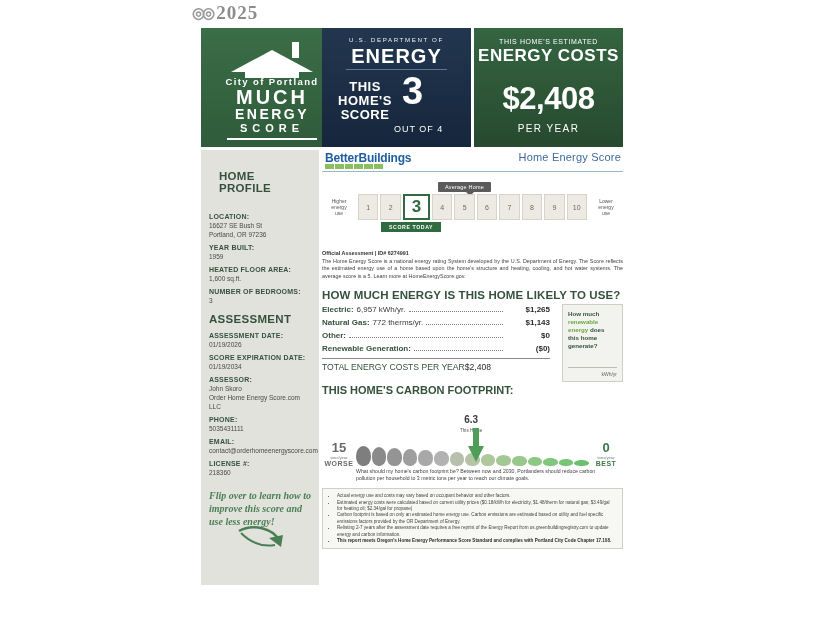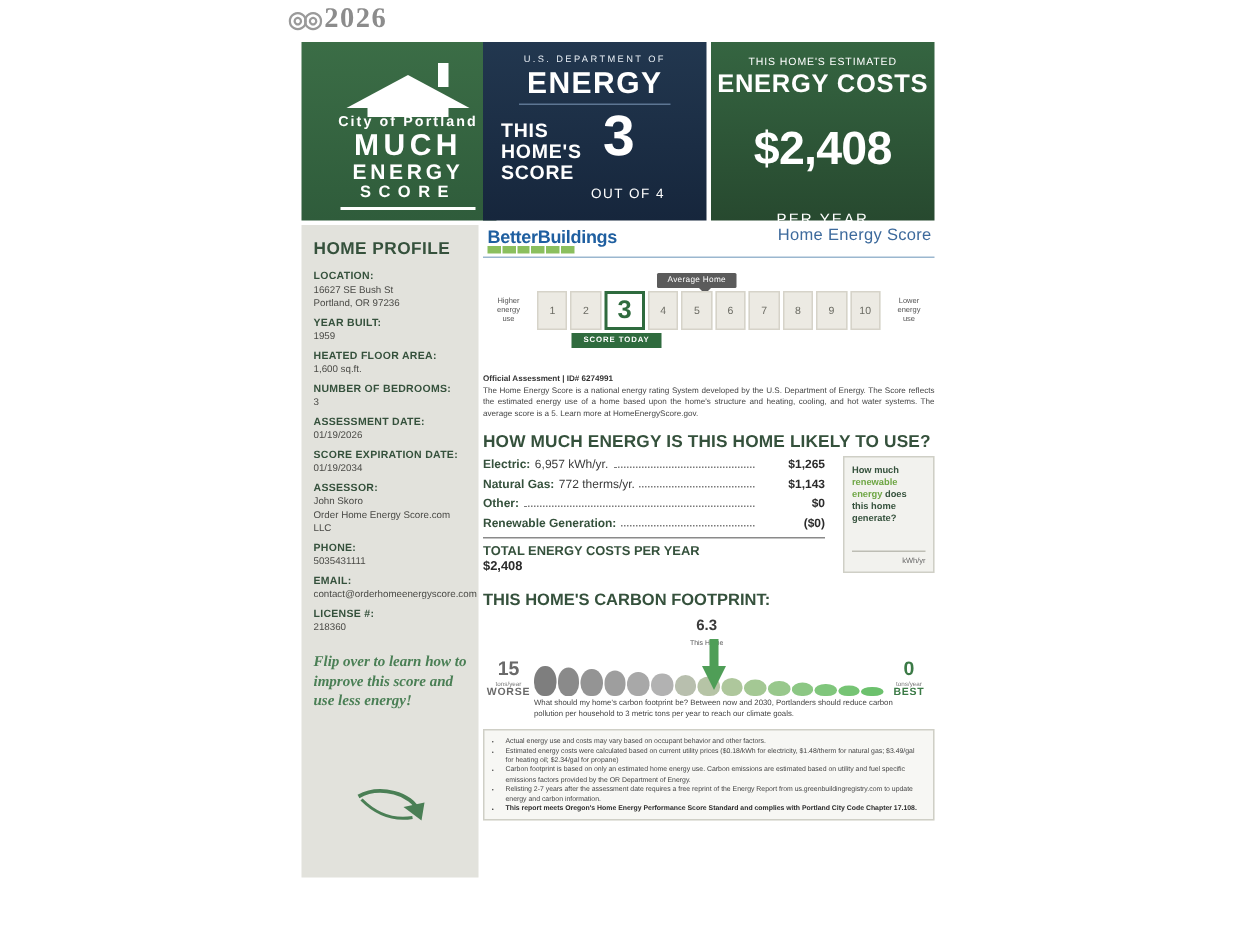--- a/index.html
+++ b/index.html
@@ -21,33 +21,33 @@
   .logo-txt1{position:absolute;left:0;right:0;top:48px;text-align:center;font-size:9.5px;letter-spacing:1.4px;font-weight:bold;}
   .logo-txt2{position:absolute;left:0;right:0;top:59px;text-align:center;font-size:20px;font-weight:bold;letter-spacing:3px;line-height:20px;}
   .logo-txt3{position:absolute;left:0;right:0;top:79px;text-align:center;font-size:14px;font-weight:bold;letter-spacing:2.5px;line-height:15px;}
   .logo-txt4{position:absolute;left:0;right:0;top:94px;text-align:center;font-size:11px;font-weight:bold;letter-spacing:5px;}
   .logo-rule{position:absolute;left:14px;right:14px;top:110px;height:2px;background:#fff;}
 
   .doe-box{left:322px;width:149px;background:#1c2f4a;background:linear-gradient(180deg,#22374f 0%,#16263c 100%);color:#fff;}
   .doe-dept{position:absolute;left:0;right:0;top:8px;text-align:center;font-size:6.2px;letter-spacing:1.6px;color:#e8eef5;}
   .doe-energy{position:absolute;left:0;right:0;top:17px;text-align:center;font-size:20px;font-weight:bold;letter-spacing:1px;font-family:"Liberation Sans",sans-serif;}
   .doe-rule{position:absolute;left:24px;right:24px;top:41px;height:1px;background:#5d7693;}
-  .doe-this{position:absolute;left:12px;top:52px;width:62px;text-align:left;font-size:13px;font-weight:bold;line-height:14px;letter-spacing:.5px;}
+  .doe-this{position:absolute;left:12px;top:52px;width:62px;text-align:center;font-size:13px;font-weight:bold;line-height:14px;letter-spacing:.5px;}
   .doe-num{position:absolute;left:80px;top:44px;font-size:38px;font-weight:bold;line-height:38px;}
   .doe-outof{position:absolute;left:72px;top:96px;font-size:9px;letter-spacing:1px;}
 
   .cost-box{left:474px;width:149px;background:#2f5c3b;background:linear-gradient(180deg,#356541 0%,#27492f 100%);color:#fff;}
   .cost-t1{position:absolute;left:0;right:0;top:10px;text-align:center;font-size:7px;letter-spacing:.6px;}
   .cost-t2{position:absolute;left:0;right:0;top:19px;text-align:center;font-size:17px;font-weight:bold;letter-spacing:.5px;line-height:18px;}
   .cost-amt{position:absolute;left:0;right:0;top:53px;text-align:center;font-size:31px;font-weight:bold;letter-spacing:-.5px;}
-  .cost-per{position:absolute;left:0;right:0;top:113px;text-align:center;font-size:10px;letter-spacing:1.4px;}
+  .cost-per{position:absolute;left:0;right:0;top:95px;text-align:center;font-size:10px;letter-spacing:1.4px;}
 
   
   .side{position:absolute;left:201px;top:150px;width:118px;height:435px;background:#e2e2dc;color:#3b4a3f;}
-  .side h2{margin:0;padding:10px 8px 4px 8px;font-size:11.5px;letter-spacing:.3px;color:#35513c;font-weight:bold;}
+  .side h2{margin:10px;padding:10px 8px 4px 8px;font-size:11.5px;letter-spacing:.3px;color:#35513c;font-weight:bold;}
   .side .lbl{font-size:7px;font-weight:bold;color:#35513c;padding:5px 8px 0 8px;letter-spacing:.2px;}
   .side .val{font-size:6.5px;color:#4a4a46;padding:1px 8px 0 8px;line-height:9px;}
   .side h3{margin:0;padding:8px 8px 2px 8px;font-size:11.5px;letter-spacing:.3px;color:#35513c;font-weight:bold;}
   .flip{padding:12px 8px 0 8px;font-size:10px;font-weight:bold;color:#4a7f55;line-height:13px;font-family:"Liberation Serif",serif;font-style:italic;}
   .arrow{position:absolute;left:34px;top:375px;width:52px;height:34px;}
   .arrow svg{width:52px;height:34px;}
 
   
   .main{position:absolute;left:322px;top:150px;width:301px;}
 
@@ -75,32 +75,32 @@
 
   
   .hm-title{margin-top:9px;font-size:11.5px;font-weight:bold;color:#35513c;letter-spacing:.1px;}
   .energy-wrap{position:relative;}
   .erow{display:flex;align-items:baseline;font-size:8px;color:#3a3a3a;margin-top:3px;}
   .erow .k{color:#35513c;font-weight:bold;white-space:nowrap;}
   .erow .u{color:#3a3a3a;margin-left:3px;white-space:nowrap;}
   .erow .dots{flex:1;border-bottom:1px dotted #7a7a7a;margin:0 3px 2px 3px;height:7px;}
   .erow .v{font-weight:bold;color:#2b2b2b;min-width:44px;text-align:right;}
   .totrule{border-top:1px solid #8a8a8a;margin-top:5px;}
-  .totrow{display:flex;justify-content:space-between;font-size:8.6px;font-weight:bold;color:#35513c;margin-top:3px;flex-direction:column;}
+  .totrow{display:flex;font-size:8.6px;font-weight:normal;color:#35513c;margin-top:3px;}
   .totrow .tv{color:#2b2b2b;}
 
   .renew{position:absolute;right:0;top:0;width:61px;height:78px;background:#f2f2ee;border:1px solid #cfcfc6;padding:5px 5px;box-sizing:border-box;}
   .renew .t{font-size:6.2px;font-weight:bold;color:#35513c;line-height:8px;}
   .renew .t em{color:#6ea644;font-style:normal;}
   .renew .k{position:absolute;right:5px;bottom:4px;font-size:5px;color:#666;}
   .renew .line{position:absolute;left:5px;right:5px;bottom:13px;height:1px;background:#bdbdb4;}
 
   
   .carbon-title{margin-top:12px;font-size:11px;font-weight:bold;color:#35513c;}
-  .carbon{position:relative;height:70px;margin-top:4px;}
+  .carbon{position:relative;height:70px;margin-top:16px;}
   .c-val{position:absolute;left:138px;top:2px;text-align:center;font-size:10px;font-weight:bold;color:#3a3a3a;line-height:11px;}
   .c-val small{display:block;font-size:4.6px;font-weight:normal;color:#555;}
   .c-left{position:absolute;left:2px;top:28px;text-align:center;width:30px;}
   .c-left .n{font-size:13px;font-weight:bold;color:#6a6a6a;}
   .c-left .s{font-size:4.2px;color:#777;}
   .c-left .w{font-size:7px;font-weight:bold;color:#6a6a6a;letter-spacing:.5px;}
   .c-right{position:absolute;right:2px;top:28px;text-align:center;width:30px;}
   .c-right .n{font-size:13px;font-weight:bold;color:#3b7a46;}
   .c-right .s{font-size:4.2px;color:#777;}
   .c-right .w{font-size:7px;font-weight:bold;color:#3b7a46;letter-spacing:.5px;}
@@ -117,21 +117,21 @@
   .notes li{font-size:4.6px;line-height:6.4px;color:#444;}
   .notes li.bold{font-weight:bold;color:#2b2b2b;}
 </style>
 </head>
 <body>
 
 <div class="page">
 
   <div class="ornament">
     <span class="rings">◎◎</span>
-    <span>2026</span>
+    <span>2025</span>
   </div>
 
   <div class="band logo-box">
     <div class="logo-inner">
       <div class="house">
           <i class="chim"></i>
         </div>
       <div class="logo-txt1">City of Portland</div>
       <div class="logo-txt2">MUCH</div>
       <div class="logo-txt3">ENERGY</div>
@@ -168,20 +168,21 @@
 
     <div class="lbl">YEAR BUILT:</div>
     <div class="val">1959</div>
 
     <div class="lbl">HEATED FLOOR AREA:</div>
     <div class="val">1,600 sq.ft.</div>
 
     <div class="lbl">NUMBER OF BEDROOMS:</div>
     <div class="val">3</div>
 
+    <h3>ASSESSMENT</h3>
 
     <div class="lbl">ASSESSMENT DATE:</div>
     <div class="val">01/19/2026</div>
 
     <div class="lbl">SCORE EXPIRATION DATE:</div>
     <div class="val">01/19/2034</div>
 
     <div class="lbl">ASSESSOR:</div>
     <div class="val" style="white-space:pre-line">John Skoro
 Order Home Energy Score.com LLC</div>

